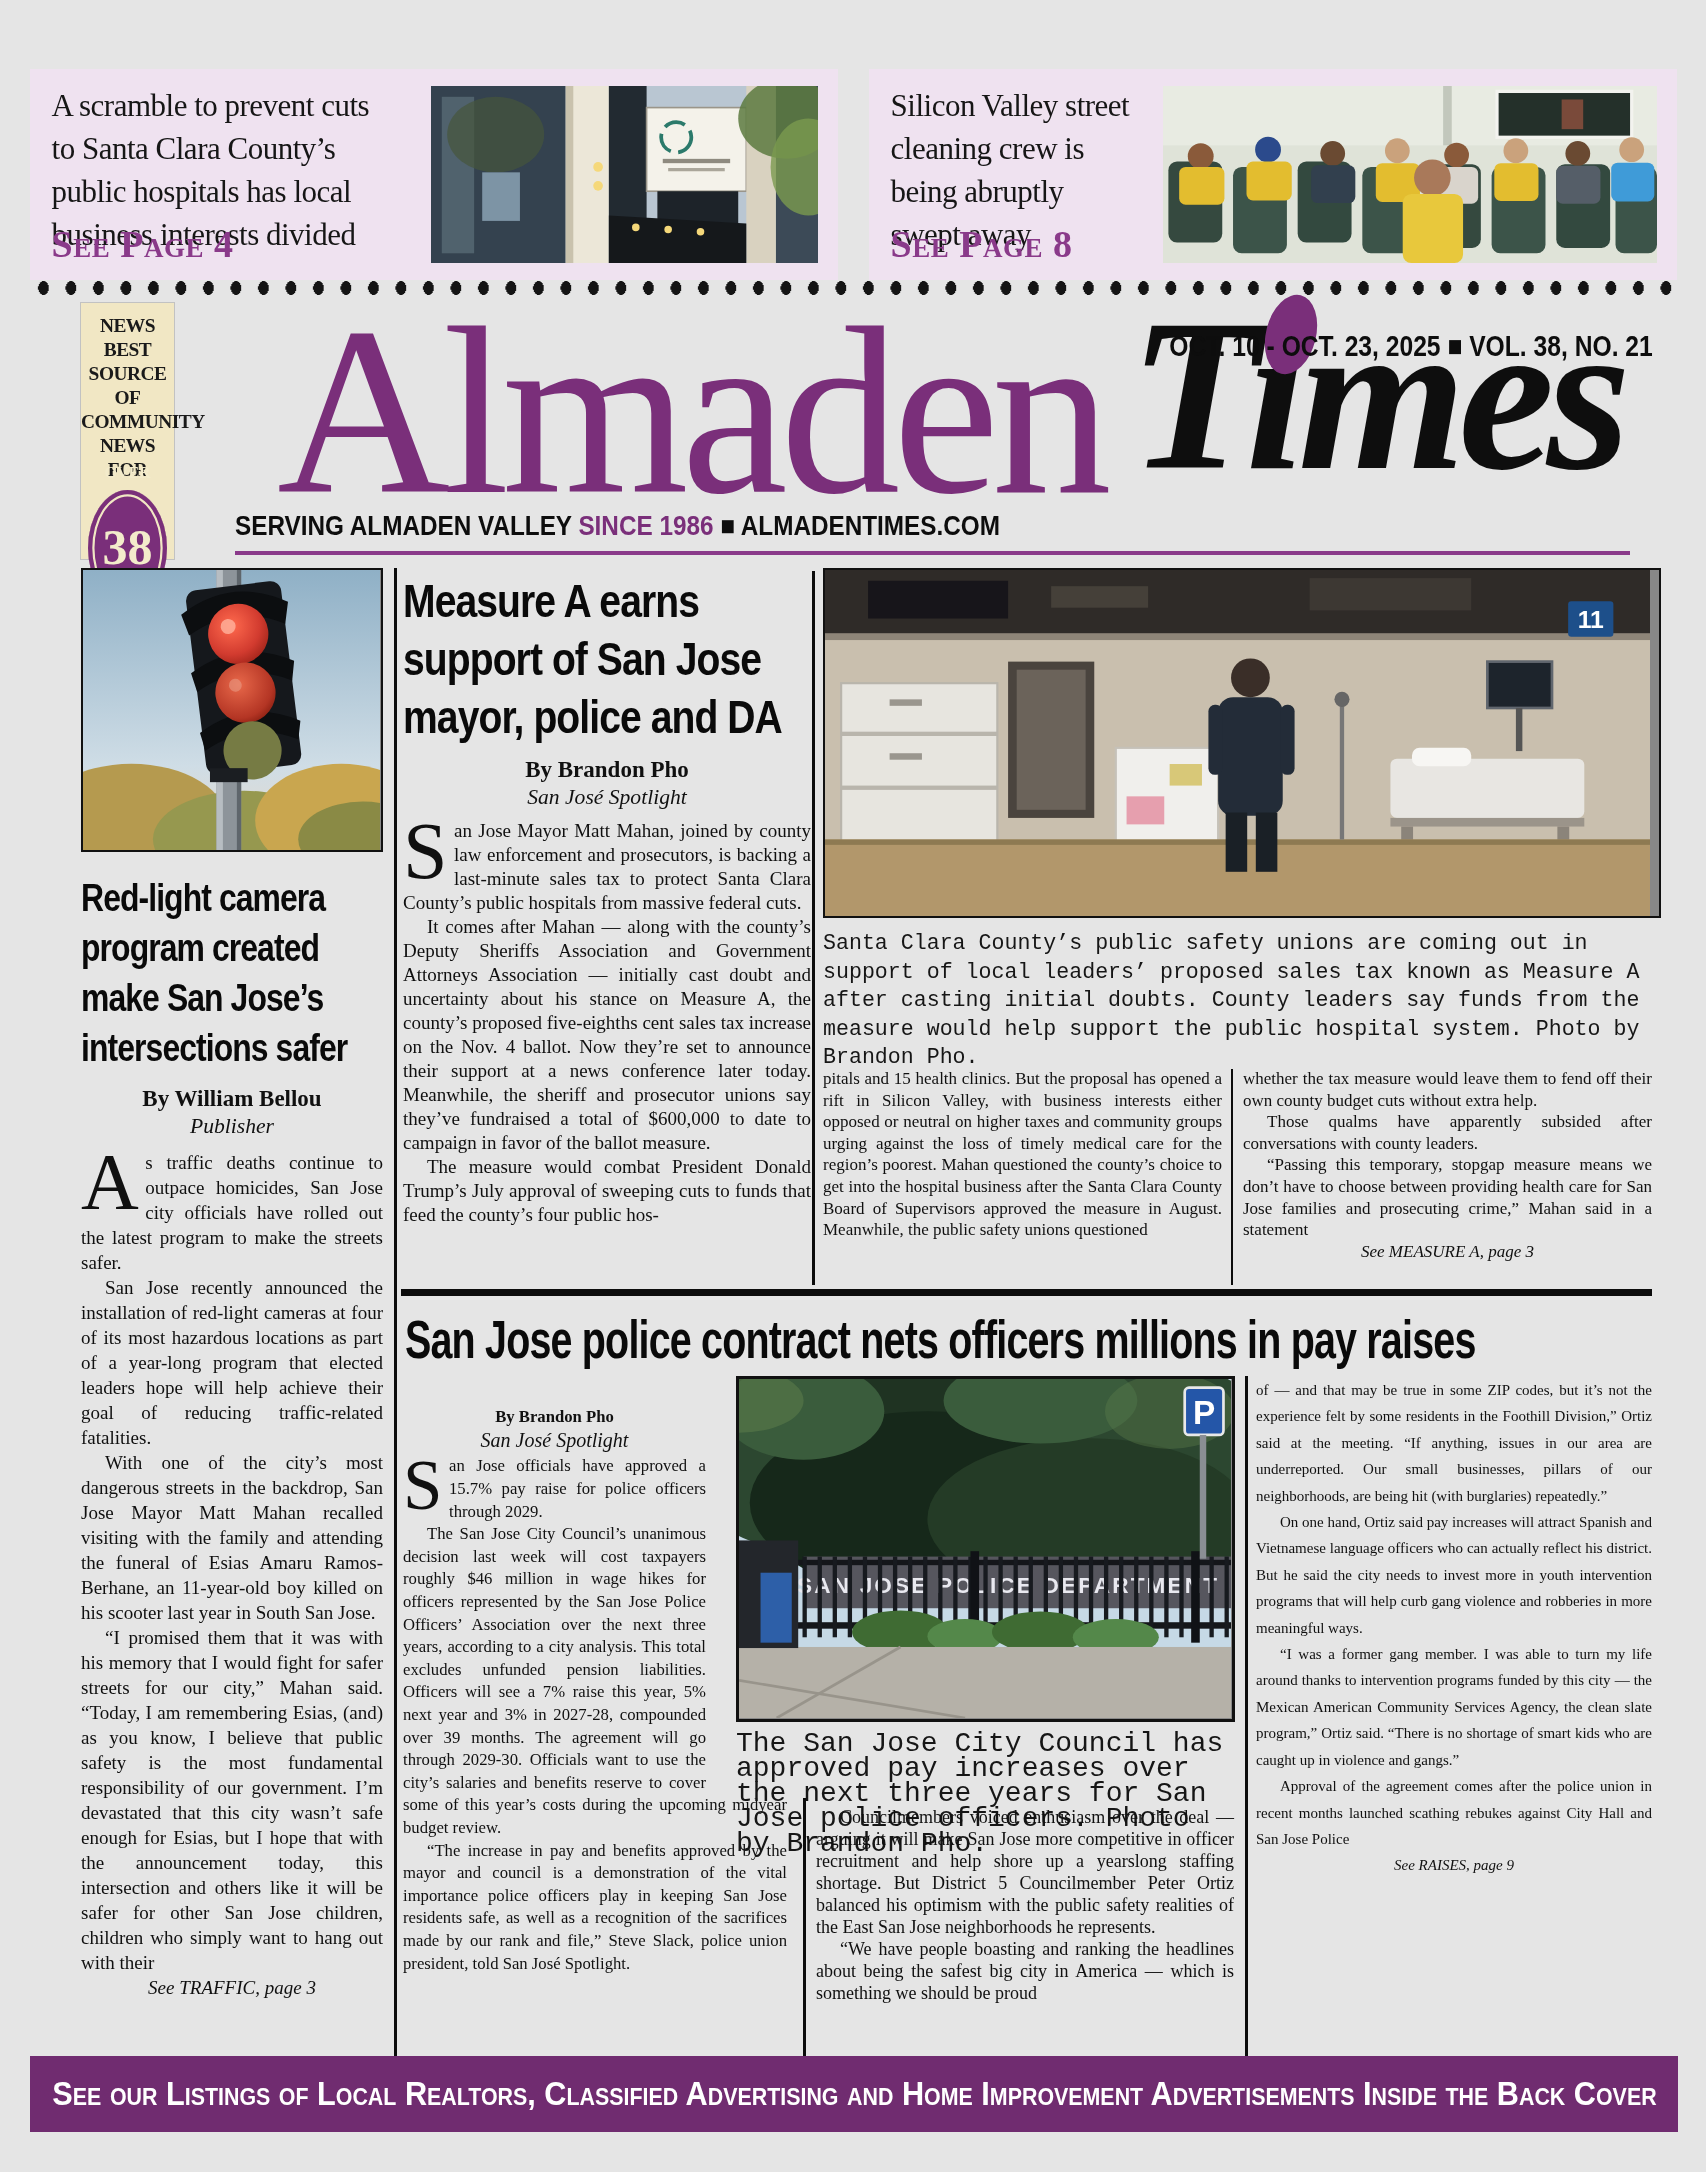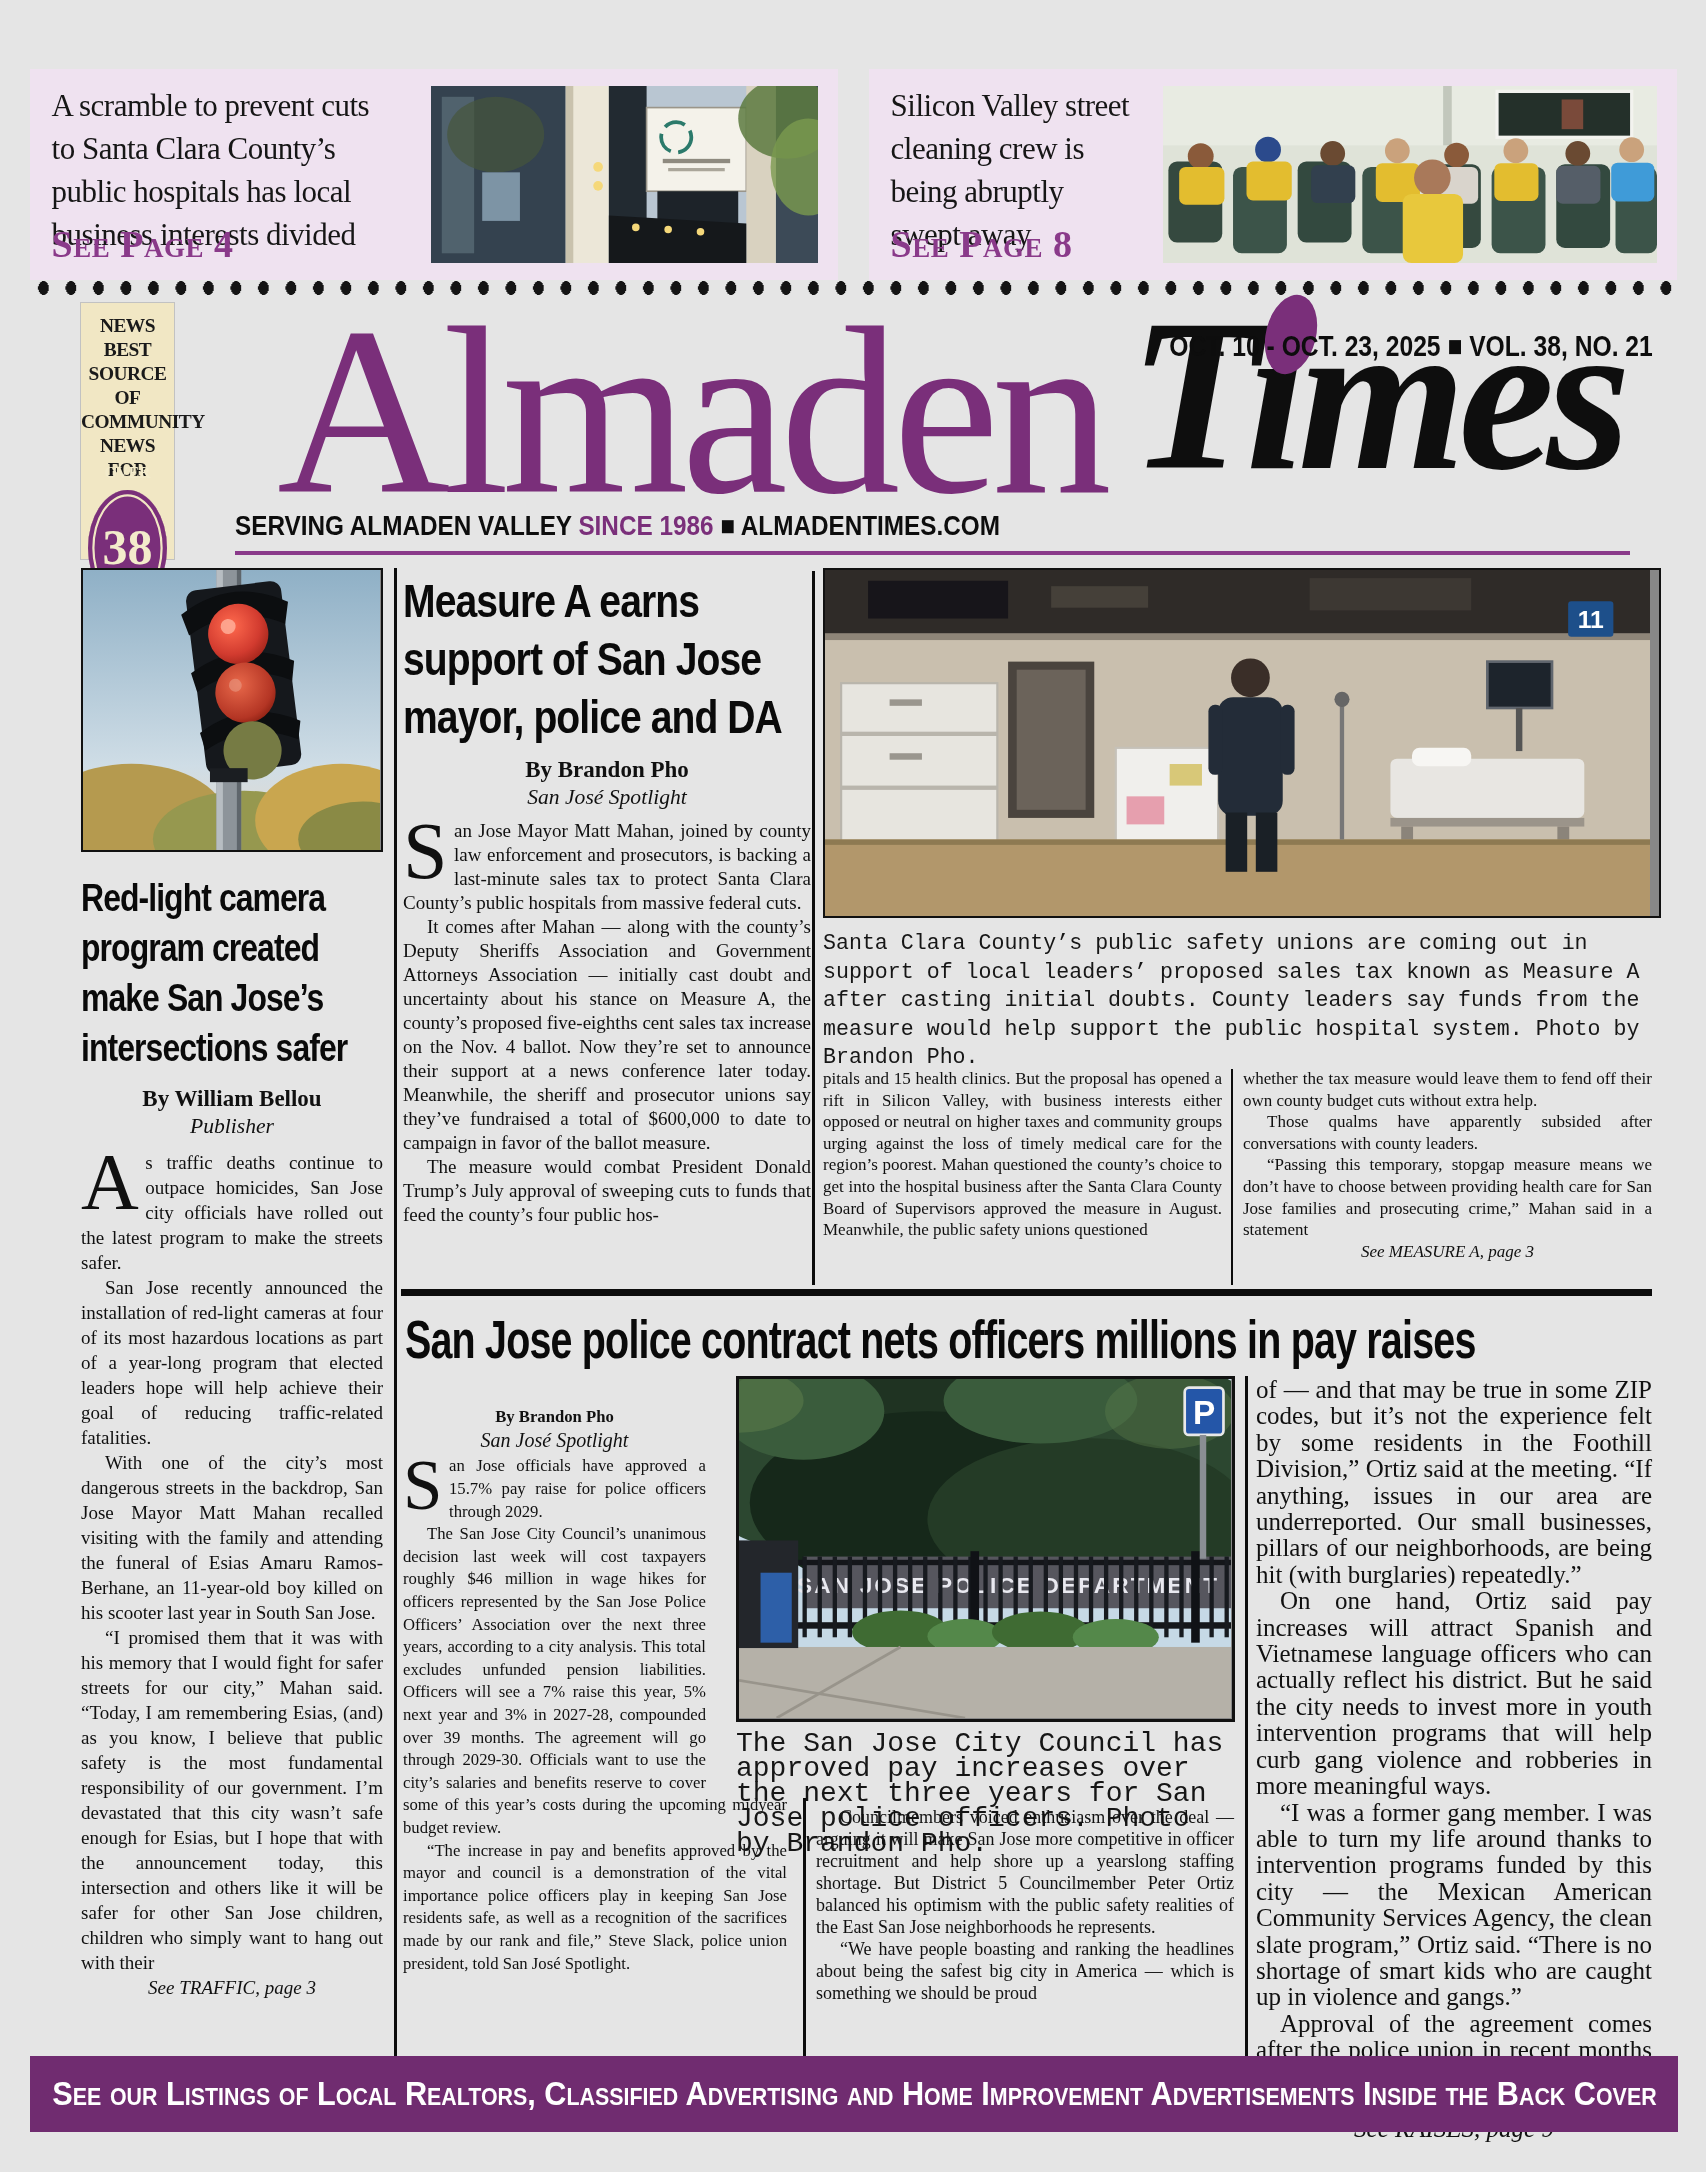--- a/index.html
+++ b/index.html
@@ -401,21 +401,21 @@
       <text x="864" y="84" font-family="Liberation Sans, sans-serif" font-size="62" font-weight="bold" fill="#ffffff" text-anchor="middle">P</text>
       <rect x="856" y="104" width="12" height="230" fill="#8a8e94"></rect>
     </svg>
   </div>
   <div class="caption" style="left:736px;top:1731px;width:499px;font-size:28px;line-height:25px;">The San Jose City Council has approved pay increases over the next three years for San Jose police officers. Photo by Brandon Pho.</div>
 
   <div class="body-text serif" style="left:816px;top:1806px;width:418px;font-size:18px;line-height:22px;">
     <p>Councilmembers voiced enthusiasm over the deal — arguing it will make San Jose more competitive in officer recruitment and help shore up a yearslong staffing shortage. But District 5 Councilmember Peter Ortiz balanced his optimism with the public safety realities of the East San Jose neighborhoods he represents.</p>
     <p>“We have people boasting and ranking the headlines about being the safest big city in America — which is something we should be proud</p>
   </div>
-  <div class="body-text serif" style="left:1256px;top:1377px;width:396px;font-size:25px;line-height:26.4px;">
+  <div class="body-text serif" style="left:1256px;top:1377px;width:396px;font-size:15px;line-height:26.4px;">
     <p class="nofirst">of — and that may be true in some ZIP codes, but it’s not the experience felt by some residents in the Foothill Division,” Ortiz said at the meeting. “If anything, issues in our area are underreported. Our small businesses, pillars of our neighborhoods, are being hit (with burglaries) repeatedly.”</p>
     <p>On one hand, Ortiz said pay increases will attract Spanish and Vietnamese language officers who can actually reflect his district. But he said the city needs to invest more in youth intervention programs that will help curb gang violence and robberies in more meaningful ways.</p>
     <p>“I was a former gang member. I was able to turn my life around thanks to intervention programs funded by this city — the Mexican American Community Services Agency, the clean slate program,” Ortiz said. “There is no shortage of smart kids who are caught up in violence and gangs.”</p>
     <p>Approval of the agreement comes after the police union in recent months launched scathing rebukes against City Hall and San Jose Police</p>
     <p class="jump nofirst">See RAISES, page 9</p>
   </div>
 
   <footer class="banner">
     <span>See our Listings of Local Realtors, Classified Advertising and Home Improvement Advertisements Inside the Back Cover</span>
   </footer>

